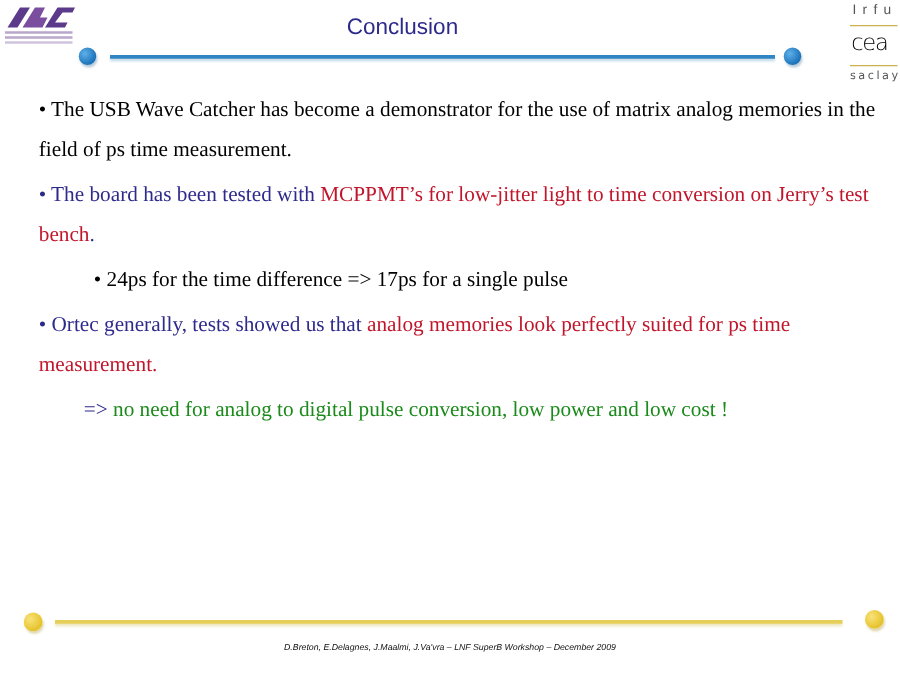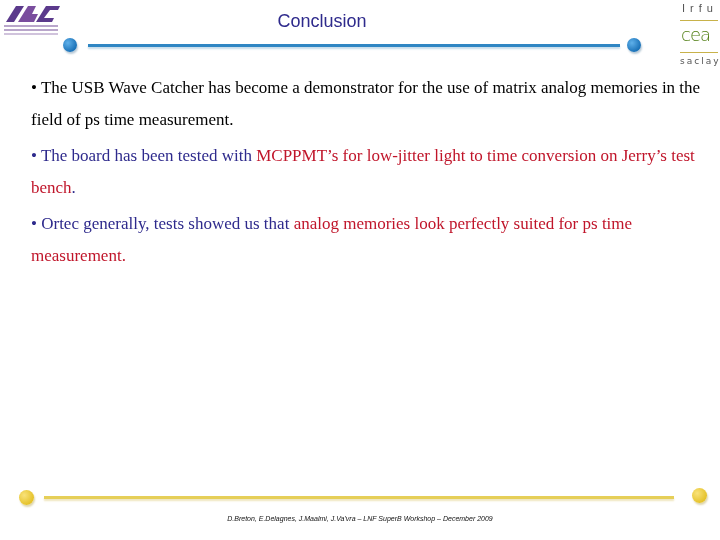--- a/index.html
+++ b/index.html
@@ -4,21 +4,21 @@
   <style>
     html, body { margin: 0; padding: 0; }
     body {
       width: 720px; height: 540px; background: #ffffff; position: relative; overflow: hidden;
       font-family: "Liberation Serif", serif;
     }
     .logo-lal { position: absolute; left: 2px; top: 2px; width: 60px; height: 36px; }
     .logo-irfu { position: absolute; left: 676px; top: 2px; width: 44px; height: 66px; }
     .irfu-text { position: absolute; left: 6px; top: 0; font-family: Liberation Sans, sans-serif; font-size: 11px; letter-spacing: 5px; color: #555; }
     .irfu-line1 { position: absolute; left: 4px; top: 18px; width: 38px; height: 1px; background: #c8b24a; }
-    .cea-text { position: absolute; left: 5px; top: 22px; font-family: "DejaVu Sans", sans-serif; font-size: 18px; color: #4d7c0f; letter-spacing: -1px; font-weight: 300; }
+    .cea-text { position: absolute; left: 5px; top: 22px; font-family: "DejaVu Sans", sans-serif; font-size: 18px; color: #000000; letter-spacing: -1px; font-weight: 300; }
     .irfu-line2 { position: absolute; left: 4px; top: 50px; width: 38px; height: 1px; background: #c8b24a; }
     .saclay-text { position: absolute; left: 4px; top: 54px; font-family: "DejaVu Sans", sans-serif; font-size: 9px; letter-spacing: 2px; color: #555; }
 
     .title {
       position: absolute; left: 0; width: 644px; top: 11px; text-align: center;
       font-family: "Liberation Sans", sans-serif; font-size: 18px; color: #2e2a8c;
     }
     .top-line { position: absolute; left: 88px; top: 44px; width: 532px; height: 3px; background: #2f86c3; box-shadow: 0 2px 2px #c5dbe9; }
     .dot-blue { position: absolute; width: 14px; height: 14px; border-radius: 50%;
       background: radial-gradient(circle at 35% 35%, #5fb0ea, #1b72b8 70%); box-shadow: 1px 2px 2px #b8c9d6; }
@@ -76,21 +76,27 @@
 <div class="top-line"></div>
 <div class="dot-blue right"></div>
 
 <div class="content">
   <p class="para">
     <span class="black">• The USB Wave Catcher has become a demonstrator for the use of matrix analog memories in the field of ps time measurement.</span>
   </p>
   <p class="para">
     <span class="blue">• The board has been tested with </span><span class="red">MCPPMT’s for low-jitter light to time conversion on Jerry’s test bench</span><span class="blue">.</span>
   </p>
+  <p class="para sub">
+    <span class="black">• 24ps for the time difference =&gt; 17ps for a single pulse</span>
+  </p>
   <p class="para">
     <span class="blue">• Ortec generally, tests showed us that </span><span class="red">analog memories look perfectly suited for ps time measurement.</span>
+  </p>
+  <p class="para sub2">
+    <span class="blue">=&gt; </span><span class="green">no need for analog to digital pulse conversion, low power and low cost !</span>
   </p>
 </div>
 
 <div class="dot-yellow left"></div>
 <div class="bottom-line"></div>
 <div class="dot-yellow right"></div>
 <div class="footer">D.Breton, E.Delagnes, J.Maalmi, J.Va'vra – LNF SuperB Workshop – December 2009</div>
 
 </body></html>

